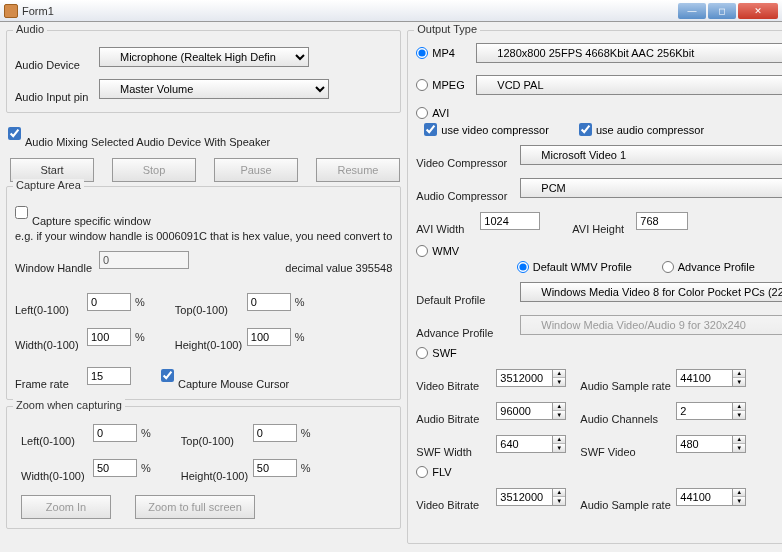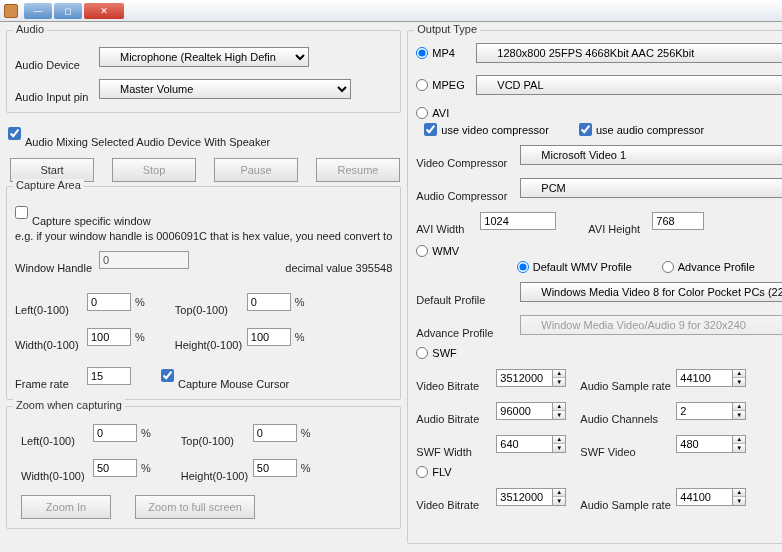--- a/index.html
+++ b/index.html
@@ -41,39 +41,40 @@
 .pct { color:#333; }
 .rightcol .row { margin:4px 0; }
 .rlabel { width:100px; }
 select.ro { color:#777; background:linear-gradient(#f6f6f6,#ececec); }
 </style>
 </head>
 <body>
 
 <div class="titlebar">
   <div class="icon"></div>
+  <div class="title">Form1</div>
   <div class="winbtns">
     <div class="winbtn min">—</div>
     <div class="winbtn max">◻</div>
     <div class="winbtn close">✕</div>
   </div>
 </div>
 
 <div class="content">
 
   <div class="col">
     <div class="group">
       <span class="group-title">Audio</span>
       <div class="row">
         <span class="label" style="width:80px">Audio Device</span>
         <select style="width:210px"><option>Microphone (Realtek High Defini</option></select>
       </div>
       <div class="row">
         <span class="label" style="width:80px">Audio Input pin</span>
-        <select style="width:252px"><option>Master Volume</option></select>
+        <select style="width:230px"><option>Master Volume</option></select>
       </div>
     </div>
 
     <div class="row checkbox" style="margin:6px 2px">
       <input type="checkbox" checked="" style="">
       <span class="label">Audio Mixing Selected Audio Device With Speaker</span>
     </div>
 
     <div class="btnrow">
       <button>Start</button>
@@ -206,21 +207,21 @@
       <div class="row">
         <span class="label rlabel">Video Compressor</span>
         <select style="flex:1"><option>Microsoft Video 1</option></select>
       </div>
       <div class="row">
         <span class="label rlabel">Audio Compressor</span>
         <select style="flex:1"><option>PCM</option></select>
       </div>
       <div class="row">
         <span class="label" style="width:60px">AVI Width</span>
-        <input type="text" style="width: 76px;" value="1024">
+        <input type="text" style="width: 60px;" value="1024">
         <span style="width:24px"></span>
         <span class="label" style="width:60px">AVI Height</span>
         <input type="text" style="width: 52px;" value="768">
       </div>
 
       <div class="row" style="margin-top:10px">
         <label class="radio">
             <input type="radio" name="ot" style="">
             <span>WMV</span>
           </label>

